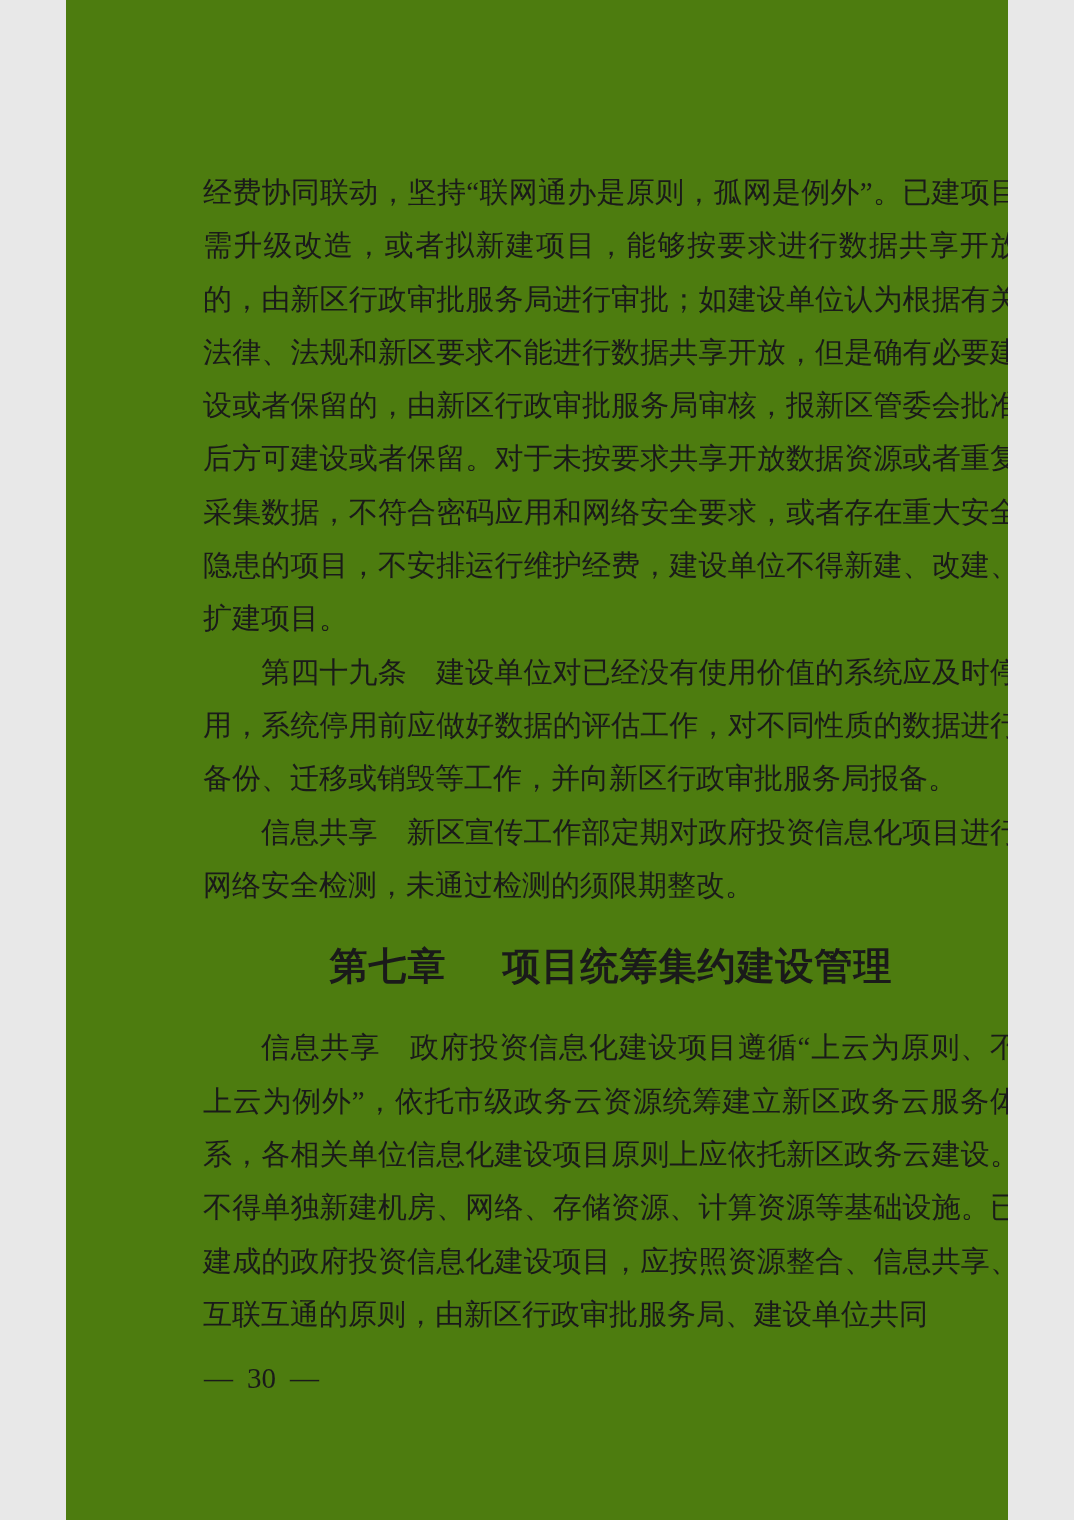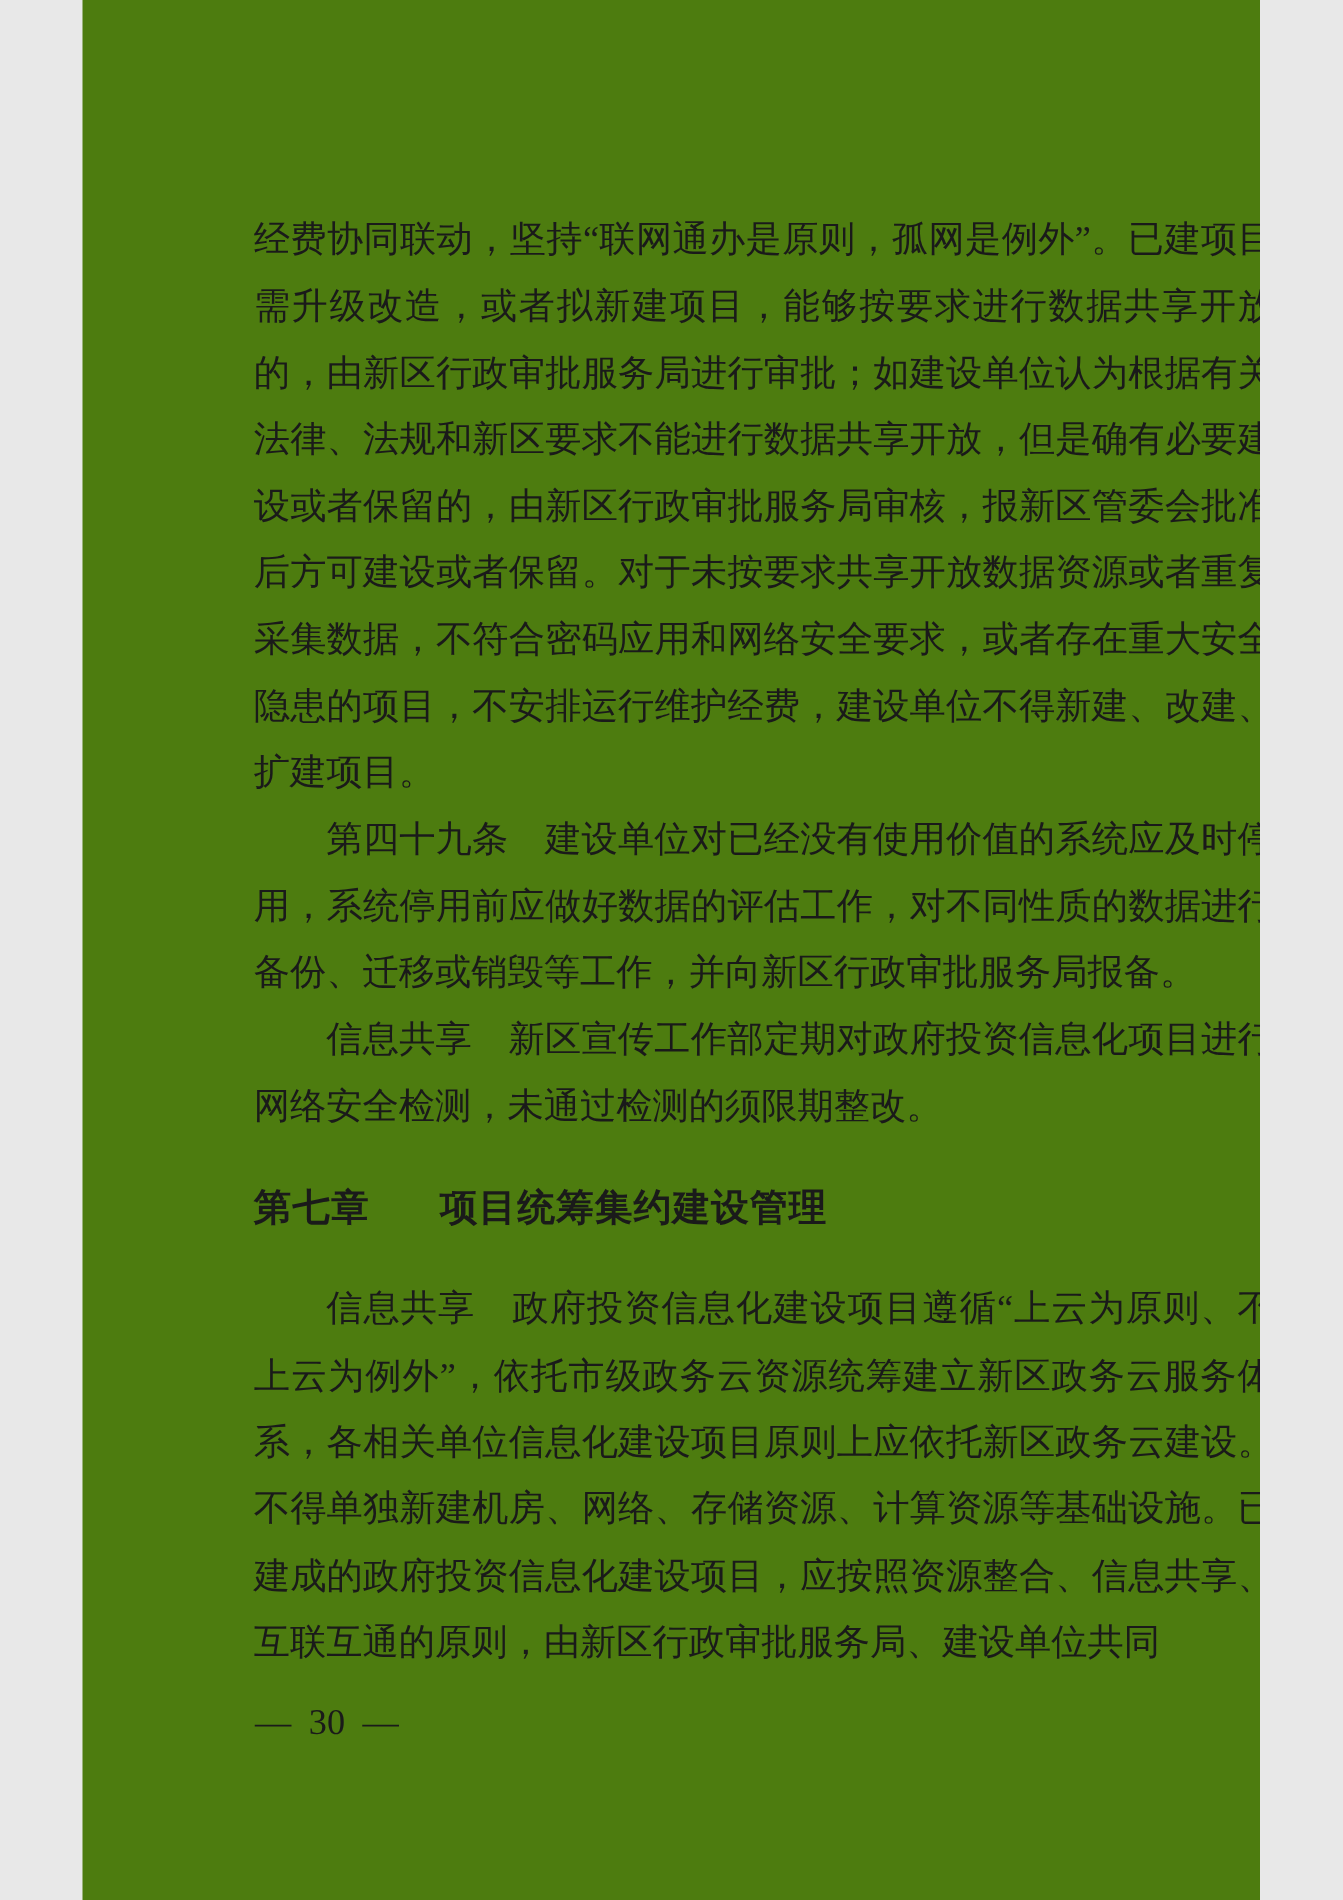--- a/index.html
+++ b/index.html
@@ -29,24 +29,24 @@
     word-break: normal;
     letter-spacing: 0;
   }
   .para.indented { text-indent: 58px; }
   .article-number {
     font-weight: 400;
     font-family: "Liberation Sans", "DejaVu Sans", sans-serif;
   }
   .chapter-heading {
     margin: 28px 0;
-    font-size: 30px;
+    font-size: 38px;
     line-height: 53.3px;
     font-weight: 700;
-    text-align: left;
+    text-align: center;
     font-family: Liberation Serif, serif;
     letter-spacing: 1px;
   }
   .chapter-title { margin-left: 56px; }
   .page-footer {
     position: absolute;
     left: 138px;
     top: 1352px;
     height: 53px;
     display: flex;

